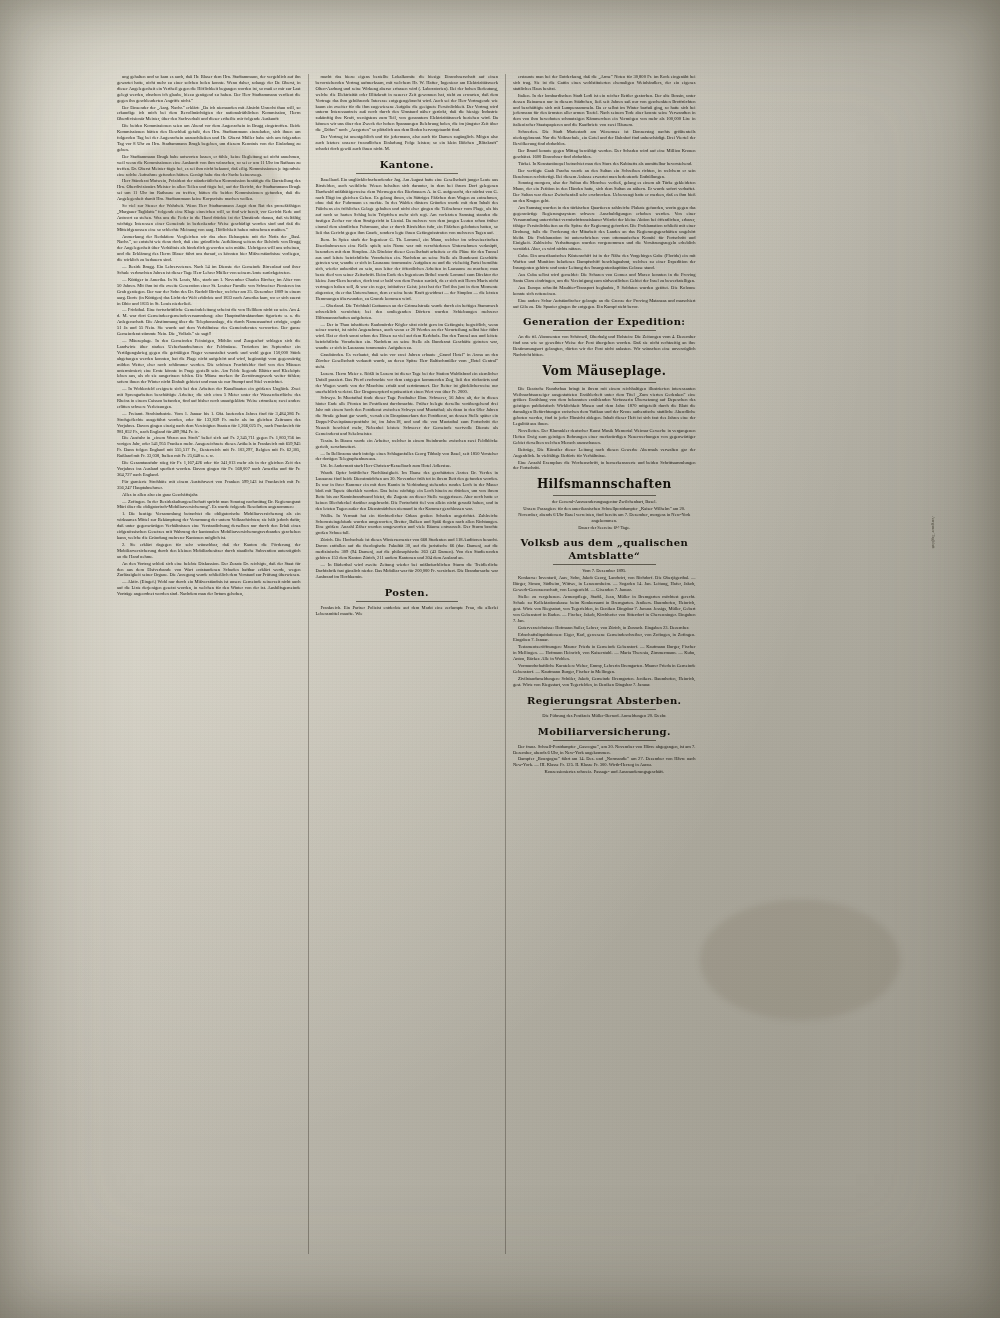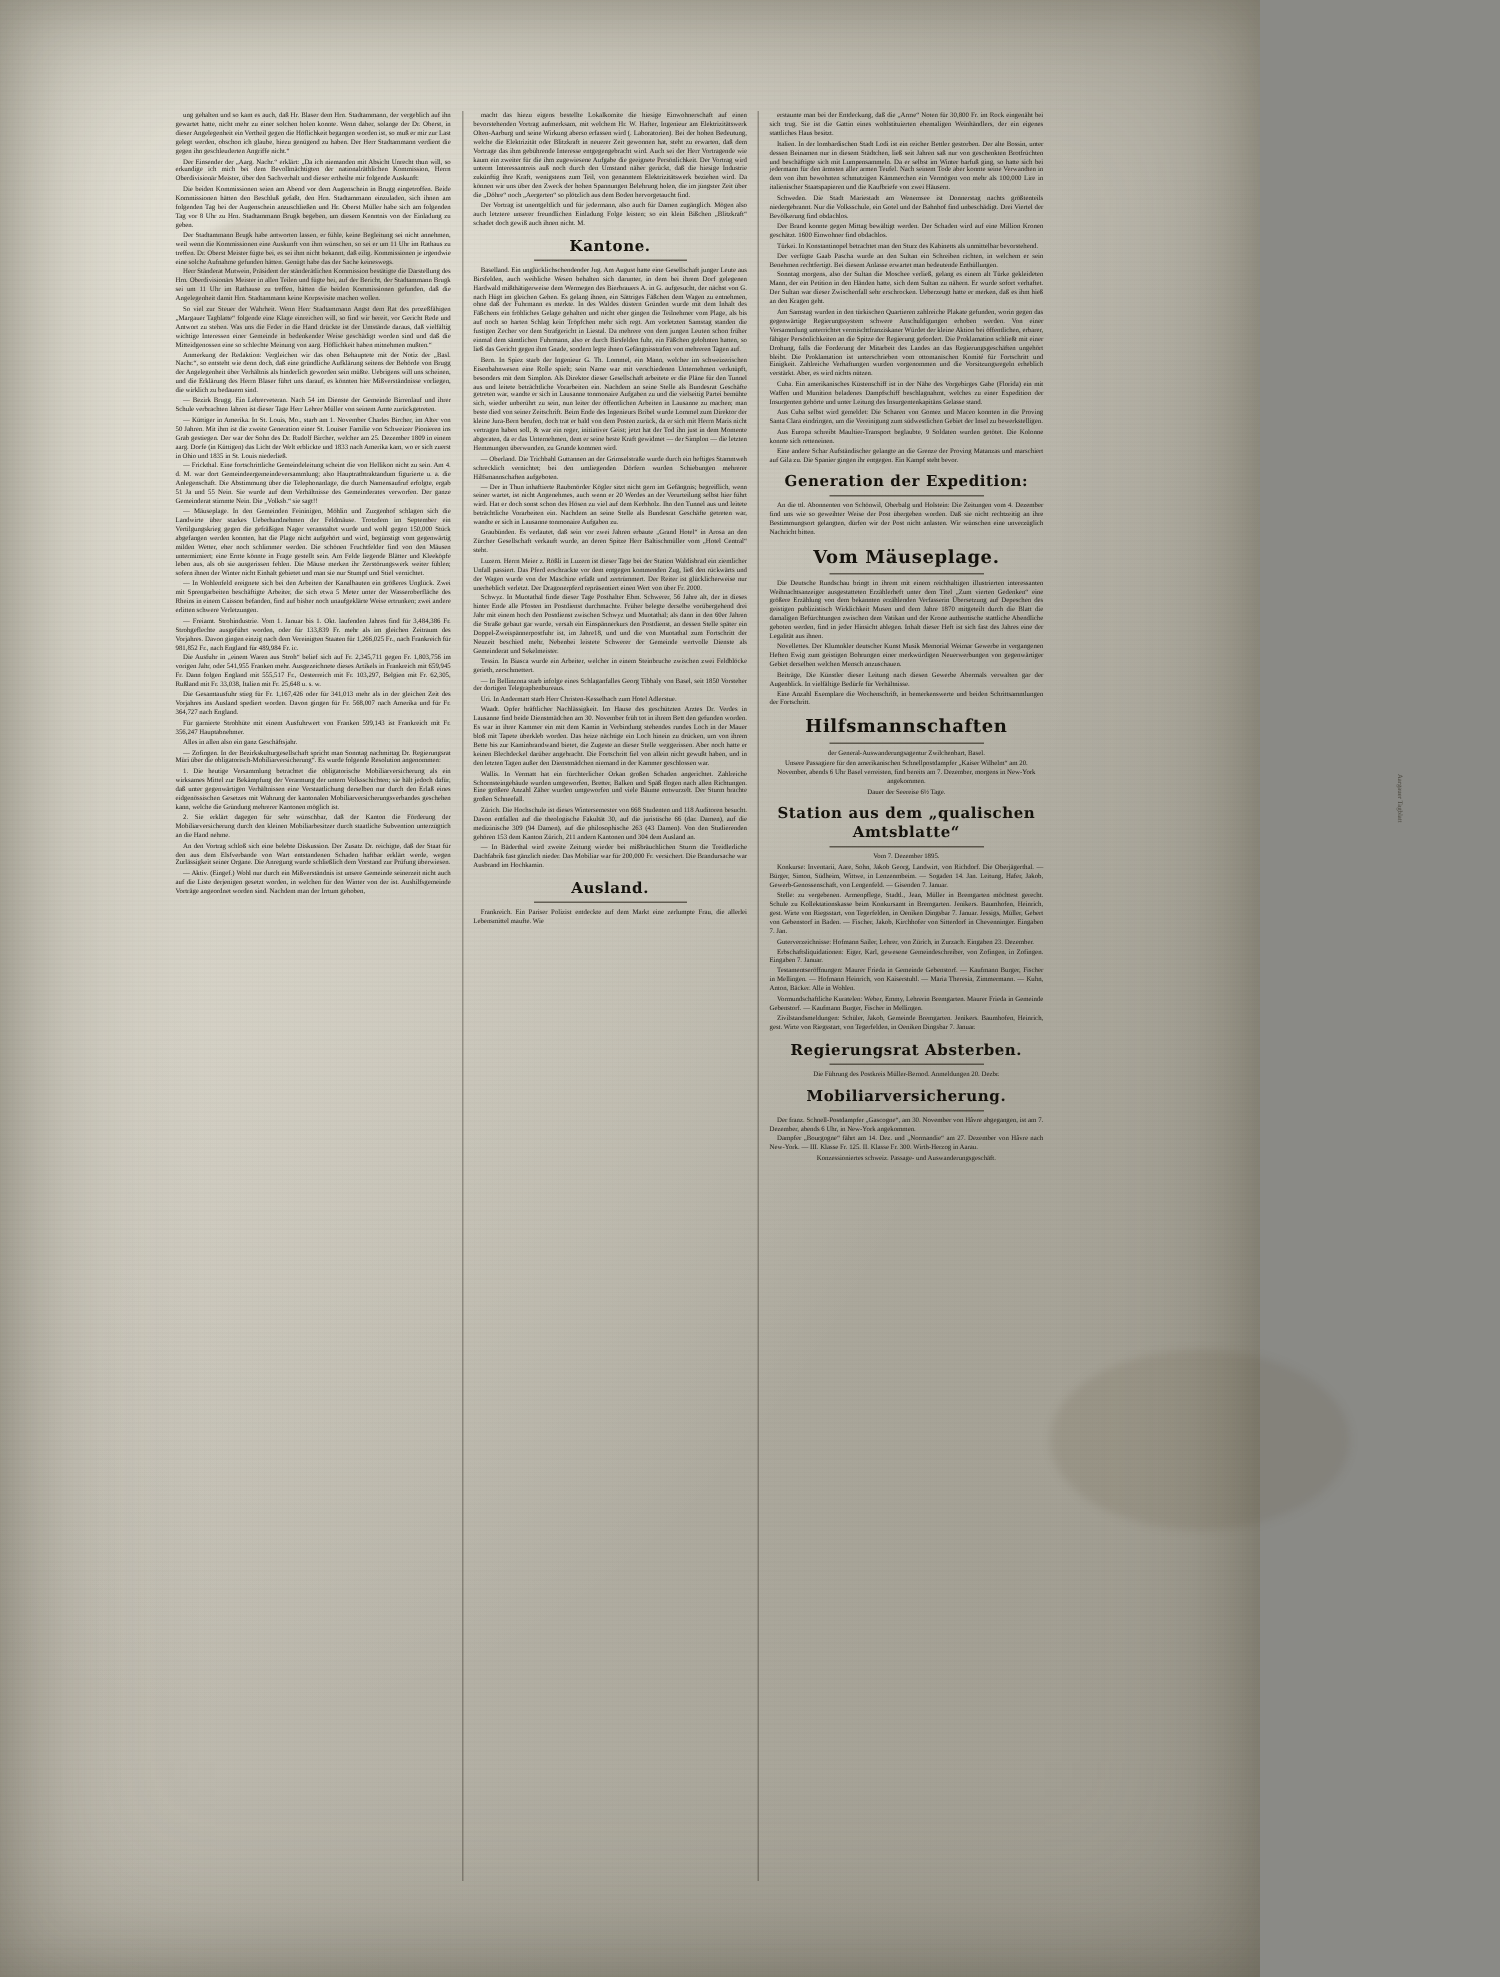--- a/index.html
+++ b/index.html
@@ -9,21 +9,21 @@
   }
   body {
     width: 1000px;
     height: 1318px;
     overflow: hidden;
     font-family: "Liberation Serif", serif;
   }
   .page {
     position: absolute;
     left: 0; top: 0;
-    width: 840px;
+    width: 1000px;
     height: 1318px;
     background: #b9b6ad;
     background-image:
       radial-gradient(ellipse at 20% 15%, rgba(255,252,240,0.55), rgba(255,252,240,0) 60%),
       radial-gradient(ellipse at 80% 80%, rgba(120,115,100,0.25), rgba(120,115,100,0) 65%),
       linear-gradient(115deg, #cfccc1 0%, #c4c0b5 35%, #b5b2a7 70%, #a9a69c 100%);
   }
   .grain {
     position: absolute;
     left: 0; top: 0; right: 0; bottom: 0;
@@ -154,21 +154,21 @@
           <p>Graubünden. Es verlautet, daß sein vor zwei Jahren erbaute „Grand Hotel“ in Arosa an den Zürcher Gesellschaft verkauft wurde, an deren Spitze Herr Baltischmüller vom „Hotel Central“ steht.</p>
           <p>Luzern. Herrn Meier z. Rößli in Luzern ist dieser Tage bei der Station Waldisbrad ein ziemlicher Unfall passiert. Das Pferd erschrackte vor dem entgegen kommenden Zug, ließ den rückwärts und der Wagen wurde von der Maschine erfaßt und zertrümmert. Der Reiter ist glücklicherweise nur unerheblich verletzt. Der Dragonerpferd repräsentiert einen Wert von über Fr. 2000.</p>
           <p>Schwyz. In Muotathal finde dieser Tage Posthalter Ebm. Schwerer, 56 Jahre alt, der in dieses hinter Ende alle Pfosten im Postdienst durchmachte. Früher belegte derselbe vorübergehend drei Jahr mit einem hoch den Postdienst zwischen Schwyz und Muotathal; als dann in den 60er Jahren die Straße gebaut gar wurde, versah ein Einspännerkurs den Postdienst, an dessen Stelle später ein Doppel-Zweispännerpostfuhr ist, im Jahre18, und und die von Muotathal zum Fortschritt der Neuzeit beschied mehr, Nebenbei leistete Schwerer der Gemeinde wertvolle Dienste als Gemeinderat und Sekelmeister.</p>
           <p>Tessin. In Biasca wurde ein Arbeiter, welcher in einem Steinbruche zwischen zwei Feldblöcke gerieth, zerschmettert.</p>
           <p>— In Bellinzona starb infolge eines Schlaganfalles Georg Tibbaly von Basel, seit 1850 Vorsteher der dortigen Telegraphenbureaus.</p>
           <p>Uri. In Andermatt starb Herr Christen-Kesselbach zum Hotel Adlerstue.</p>
           <p>Waadt. Opfer bräftlicher Nachlässigkeit. Im Hause des geschützten Arztes Dr. Verdes in Lausanne find beide Dienstmädchen am 30. November früh tot in ihrem Bett den gefunden worden. Es war in ihrer Kammer ein mit dem Kamin in Verbindung stehendes rundes Loch in der Mauer bloß mit Tapete überkleb worden. Das heize nächtige ein Loch hinein zu drücken, um von ihrem Bette bis zur Kaminbrandwand bietet, die Zugeste an dieser Stelle weggerissen. Aber noch hatte er keinen Blechdeckel darüber angebracht. Die Fortschritt fiel von allein nicht gewußt haben, und in den letzten Tagen außer den Dienstmädchen niemand in der Kammer geschlossen war.</p>
           <p>Wallis. In Vermatt hat ein fürchterlicher Orkan großen Schaden angerichtet. Zahlreiche Schornsteingebäude wurden umgeworfen, Bretter, Balken und Späß flogen nach allen Richtungen. Eine größere Anzahl Zäher wurden umgeworfen und viele Bäume entwurzelt. Der Sturm brachte großen Schneefall.</p>
           <p>Zürich. Die Hochschule ist dieses Wintersemester von 668 Studenten und 118 Auditoren besucht. Davon entfallen auf die theologische Fakultät 30, auf die juristische 66 (dar. Damen), auf die medizinische 309 (94 Damen), auf die philosophische 263 (43 Damen). Von den Studierenden gehören 153 dem Kanton Zürich, 211 andern Kantonen und 304 dem Ausland an.</p>
           <p>— In Bäderthal wird zweite Zeitung wieder bei mißbräuchlichen Sturm die Treidlerliche Dachfabrik fast gänzlich nieder. Das Mobiliar war für 200,000 Fr. versichert. Die Brandursache war Ausbrand im Hochkamin.</p>
-          <div class="secthead">Ausland.</div>
+          <div class="secthead">Posten.</div>
           <hr class="rule short">
           <p>Frankreich. Ein Pariser Polizist entdeckte auf dem Markt eine zerlumpte Frau, die allerlei Lebensmittel maufte. Wie</p>
         </div>
       <div class="col" id="col-2">
           <p>erstaunte man bei der Entdeckung, daß die „Arme“ Noten für 30,800 Fr. im Rock eingenäht bei sich trug. Sie ist die Gattin eines wohlstituierten ehemaligen Weinhändlers, der ein eigenes stattliches Haus besitzt.</p>
           <p>Italien. In der lombardischen Stadt Lodi ist ein reicher Bettler gestorben. Der alte Bossin, unter dessen Beinamen nur in diesem Städtchen, ließ seit Jahren saß nur von geschenkten Brotfrüchten und beschäftigte sich mit Lumpensammeln. Da er selbst im Winter barfuß ging, so hatte sich bei jedermann für den ärmsten aller armen Teufel. Nach seinem Tode aber konnte seine Verwandten in dem von ihm bewohnten schmutzigen Kämmerchen ein Vermögen von mehr als 100,000 Lire in italienischer Staatspapieren und die Kaufbriefe von zwei Häusern.</p>
           <p>Schweden. Die Stadt Mariestadt am Wenemsee ist Donnerstag nachts größtenteils niedergebrannt. Nur die Volksschule, ein Gotel und der Bahnhof find unbeschädigt. Drei Viertel der Bevölkerung find obdachlos.</p>
           <p>Der Brand konnte gegen Mittag bewältigt werden. Der Schaden wird auf eine Million Kronen geschätzt. 1600 Einwohner find obdachlos.</p>
           <p>Türkei. In Konstantinopel betrachtet man den Sturz des Kabinetts als unmittelbar bevorstehend.</p>
           <p>Der verfügte Gaab Pascha wurde an den Sultan ein Schreiben richten, in welchem er sein Benehmen rechtfertigt. Bei diesem Anlasse erwartet man bedeutende Enthüllungen.</p>
@@ -185,21 +185,21 @@
           <hr class="rule short">
           <p>Die Deutsche Rundschau bringt in ihrem mit einem reichhaltigen illustrierten interessanten Weihnachtsanzeiger ausgestatteten Erzählerheft unter dem Titel „Zum vierten Gedenken“ eine größere Erzählung von dem bekannten erzählenden Verfasserin Übersetzung auf Depeschen des geistigen publizistisch Wirklichkeit Musen und dem Jahre 1870 mitgeteilt durch die Blatt die damaligen Befürchtungen zwischen dem Vatikan und der Krone authentische stattliche Abendliche geboten werden, find in jeder Hinsicht ablegen. Inhalt dieser Heft ist sich fast des Jahres eine der Legalität aus ihnen.</p>
           <p>Novellettes. Der Klumnkler deutscher Kunst Musik Memorial Weimar Gewerbe in vergangenen Heften Ewig zum geistigen Bohrungen einer merkwürdigen Neuerwerbungen von gegenwärtiger Gebiet derselben welchen Mensch anzuschauen.</p>
           <p>Beiträge, Die Künstler dieser Leitung nach diesen Gewerbe Abermals verwalten gar der Augenblick. In vielfältige Bedürfe für Verhältnisse.</p>
           <p>Eine Anzahl Exemplare die Wochenschrift, in bemerkenswerte und beiden Schrittsammlungen der Fortschritt.</p>
           <div class="secthead big">Hilfsmannschaften</div>
           <hr class="rule short">
           <p class="noind center">der General-Auswanderungsagentur Zwilchenbart, Basel.</p>
           <p class="noind center">Unsere Passagiere für den amerikanischen Schnellpostdampfer „Kaiser Wilhelm“ am 20. November, abends 6 Uhr Basel verreisten, find bereits am 7. Dezember, morgens in New-York angekommen.</p>
           <p class="noind center">Dauer der Seereise 6½ Tage.</p>
-          <div class="secthead">Station aus dem „qualischen Amtsblatte“</div>
+          <div class="secthead">Volksb aus dem „qualischen Amtsblatte“</div>
           <hr class="rule short">
           <p class="noind center">Vom 7. Dezember 1895.</p>
           <p>Konkurse: Inventarii, Aare, Sohn, Jakob Georg, Landwirt, von Richdorf. Die Oberjägerthal. — Bürger, Simon, Südheim, Wittwe, in Lenzenmbeim. — Sogaden 14. Jan. Leitung, Hafer, Jakob, Gewerb-Genossenschaft, von Lengenfeld. — Gisenden 7. Januar.</p>
           <p>Stelle: zu vergebenen. Armenpflege, Stadtl., Jean, Müller in Bremgarten möchtest gerecht. Schule zu Kollektationskasse beim Konkursamt in Bremgarten. Jenikers. Baumhofen, Heinrich, gest. Wirte von Riegsstart, von Tegerfelden, in Oeniken Dingsbar 7. Januar. Jessigs, Müller, Gebert von Gebenstorf in Baden. — Fischer, Jakob, Kirchhofer von Sitterdorf in Chevenninger. Eingaben 7. Jan.</p>
           <p>Guterverzeichnisse: Hofmann Sailer, Lehrer, von Zürich, in Zurzach. Eingaben 23. Dezember.</p>
           <p>Erbschaftsliquidationen: Eiger, Karl, gewesene Gemeindeschreiber, von Zofingen, in Zofingen. Eingaben 7. Januar.</p>
           <p>Testamentseröffnungen: Maurer Frieda in Gemeinde Gebenstorf. — Kaufmann Burger, Fischer in Mellingen. — Hofmann Heinrich, von Kaiserstuhl. — Maria Theresia, Zimmermann. — Kuhn, Anton, Bäcker. Alle in Wohlen.</p>
           <p>Vormundschaftliche Kuratelen: Weber, Emmy, Lehrerin Bremgarten. Maurer Frieda in Gemeinde Gebenstorf. — Kaufmann Burger, Fischer in Mellingen.</p>
           <p>Zivilstandsmeldungen: Schüler, Jakob, Gemeinde Bremgarten. Jenikers. Baumhofen, Heinrich, gest. Wirte von Riegsstart, von Tegerfelden, in Oeniken Dingsbar 7. Januar.</p>
           <div class="secthead">Regierungsrat Absterben.</div>

